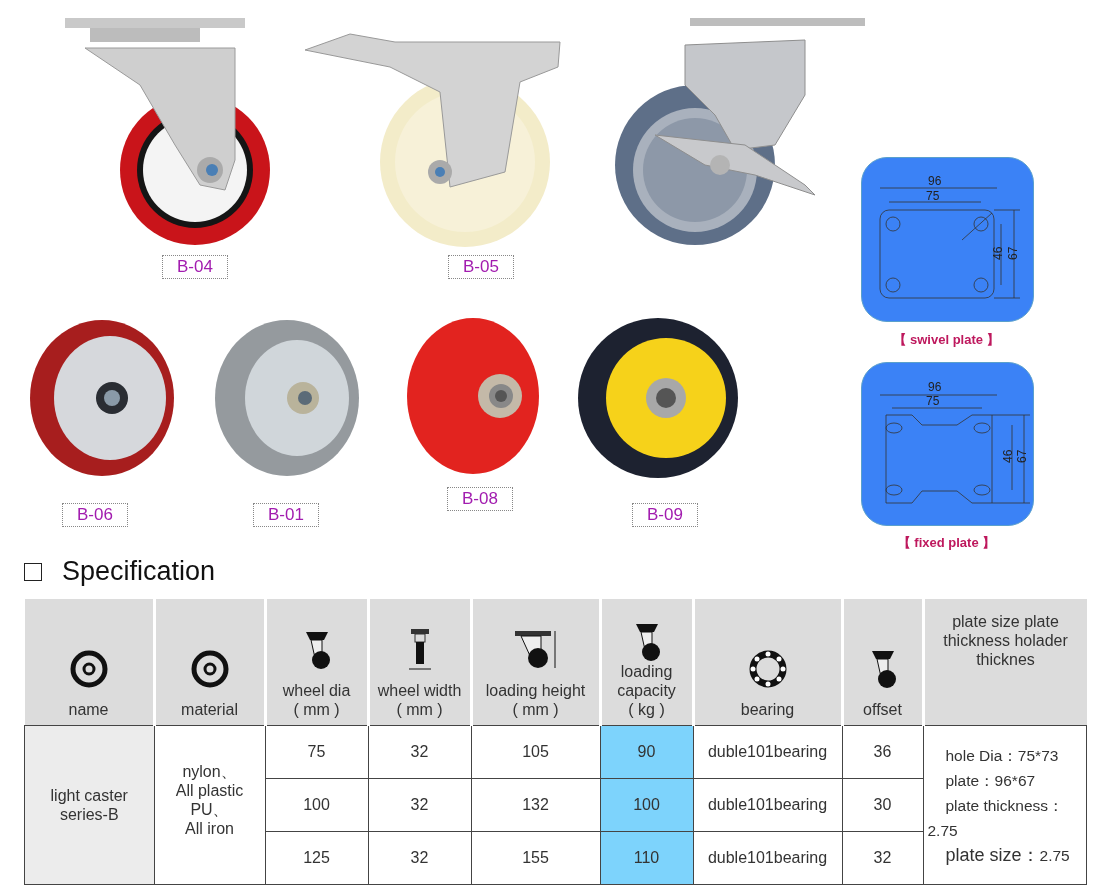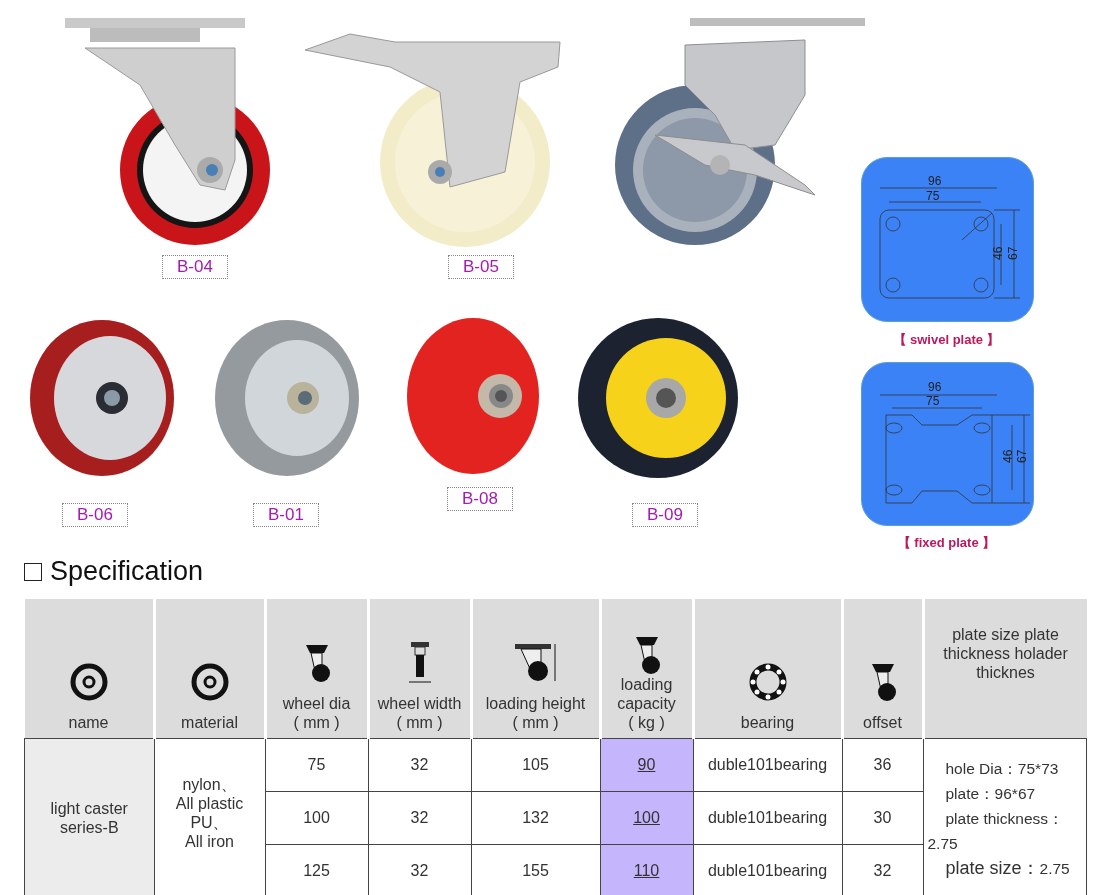--- a/index.html
+++ b/index.html
@@ -1,28 +1,28 @@
 <!DOCTYPE html>
 <html><head>
 <meta charset="utf-8">
 <style>
   html,body{margin:0;padding:0;background:#fff;}
   body{width:1106px;height:895px;position:relative;overflow:hidden;font-family:"Liberation Sans",sans-serif;color:#222;}
   .abs{position:absolute;}
   .label-box{position:absolute;border:1px dotted #888;font-size:17px;color:#a21caf;text-align:center;line-height:22px;height:22px;background:#fff;}
   .plate-card{position:absolute;border:1.5px solid #5aa0cc;border-radius:26px;background:#3b82f6;}
   .plate-caption{position:absolute;font-size:13px;font-weight:bold;color:#be185d;text-align:center;}
-  .spec-title{position:absolute;left:24px;top:556px;font-size:27px;color:#111;display:flex;align-items:center;gap:8px;}
+  .spec-title{position:absolute;left:24px;top:556px;font-size:27px;color:#111;display:flex;align-items:center;gap:20px;}
   .spec-title .box{width:16px;height:16px;border:1.5px solid #222;display:inline-block;}
   table.spec{position:absolute;left:24px;top:599px;border-collapse:collapse;font-size:16px;color:#333;}
   table.spec th{background:#dcdcdc;border-right:3px solid #fff;font-weight:normal;vertical-align:bottom;padding:0 0 6px 0;height:107px;text-align:center;line-height:19px;}
   table.spec th .ic{display:block;height:62px;display:flex;align-items:center;justify-content:center;}
   table.spec td{border:1px solid #444;text-align:center;height:52px;padding:0;}
   table.spec td.name{background:#ececec;}
-  table.spec td.cap{background:#c4b5fd;text-decoration:underline;}
+  table.spec td.cap{background:#7dd3fc;}
   table.spec td.plate{text-align:left;line-height:25px;font-size:15.5px;padding:0 4px;}
 </style>
 </head>
 <body>
 
 <div class="abs" style="left:60px;top:10px;width:240px;height:235px;">
   <svg width="240" height="235" viewBox="0 0 240 235">
     <rect x="5" y="8" width="180" height="10" fill="#c9c9c9"></rect>
     <rect x="30" y="18" width="110" height="14" fill="#bcbcbc"></rect>
     <circle cx="135" cy="160" r="75" fill="#c9141a"></circle>
@@ -230,21 +230,21 @@
       <th style="width:78px">
         <span class="ic">
             <svg width="30" height="44">
               <path d="M4 4 L26 4 L22 12 L8 12 Z" fill="#111"></path>
               <path d="M9 12 L20 12 L20 26 L13 30 Z" fill="#eee" stroke="#111"></path>
               <circle cx="19" cy="32" r="9" fill="#111"></circle>
             </svg>
           </span>
         <span>offset</span><br><span></span>
       </th>
-      <th style="width:162px;vertical-align:top;padding-top:26px;border-right:none">
+      <th style="width:162px;vertical-align:top;padding-top:13px;border-right:none">
         <span style="display:block;padding:0 8px">plate size plate thickness holader thicknes</span>
       </th>
     </tr>
   </thead>
   <tbody>
     <tr>
       <td class="name" rowspan="3" style="line-height:19px;"><span style="display:inline-block;width:100px">light caster series-B</span></td>
       <td rowspan="3" style="line-height:19px;padding-bottom:10px">
         <span>nylon、</span><br>
         <span>All plastic</span><br>

